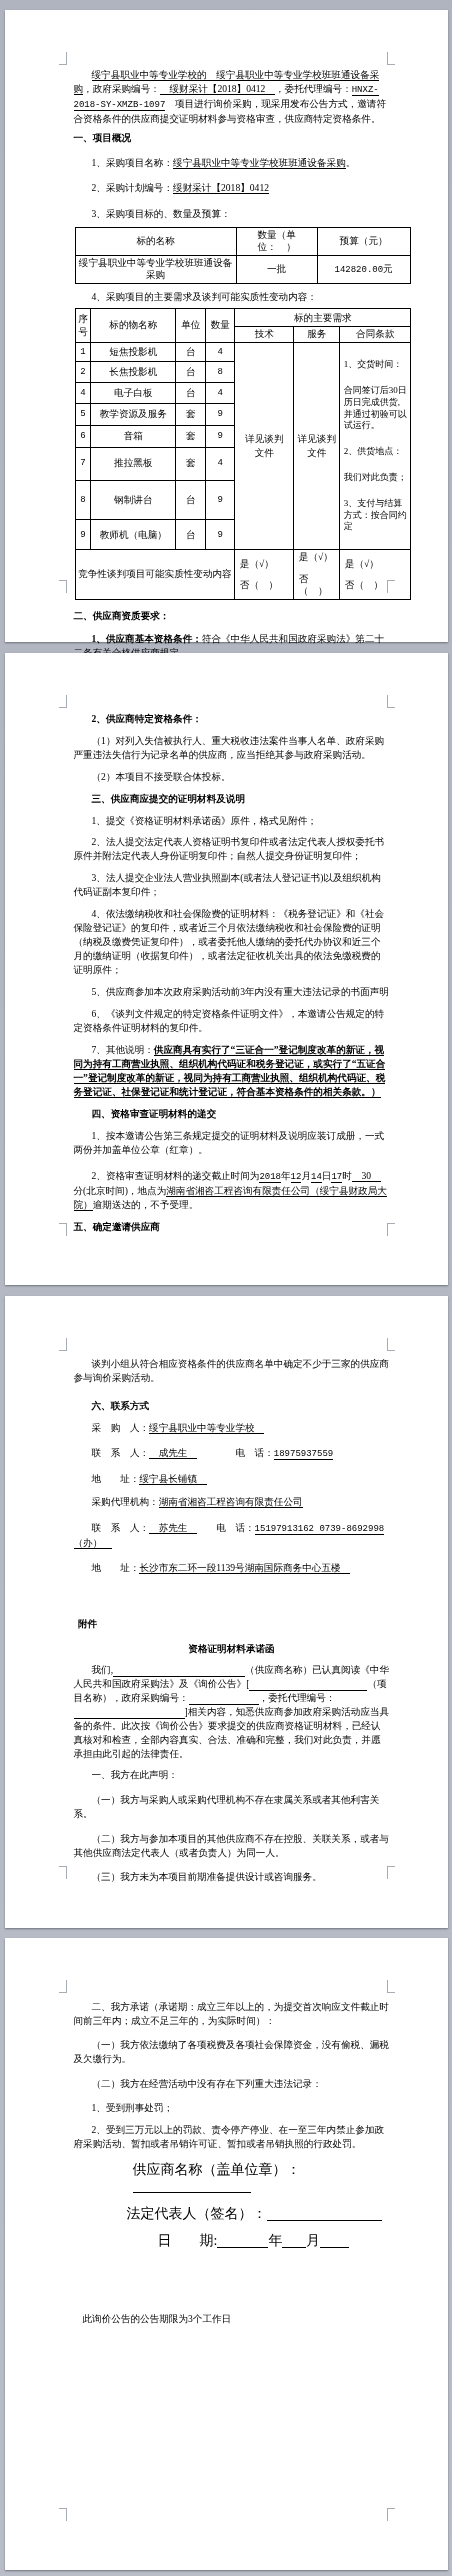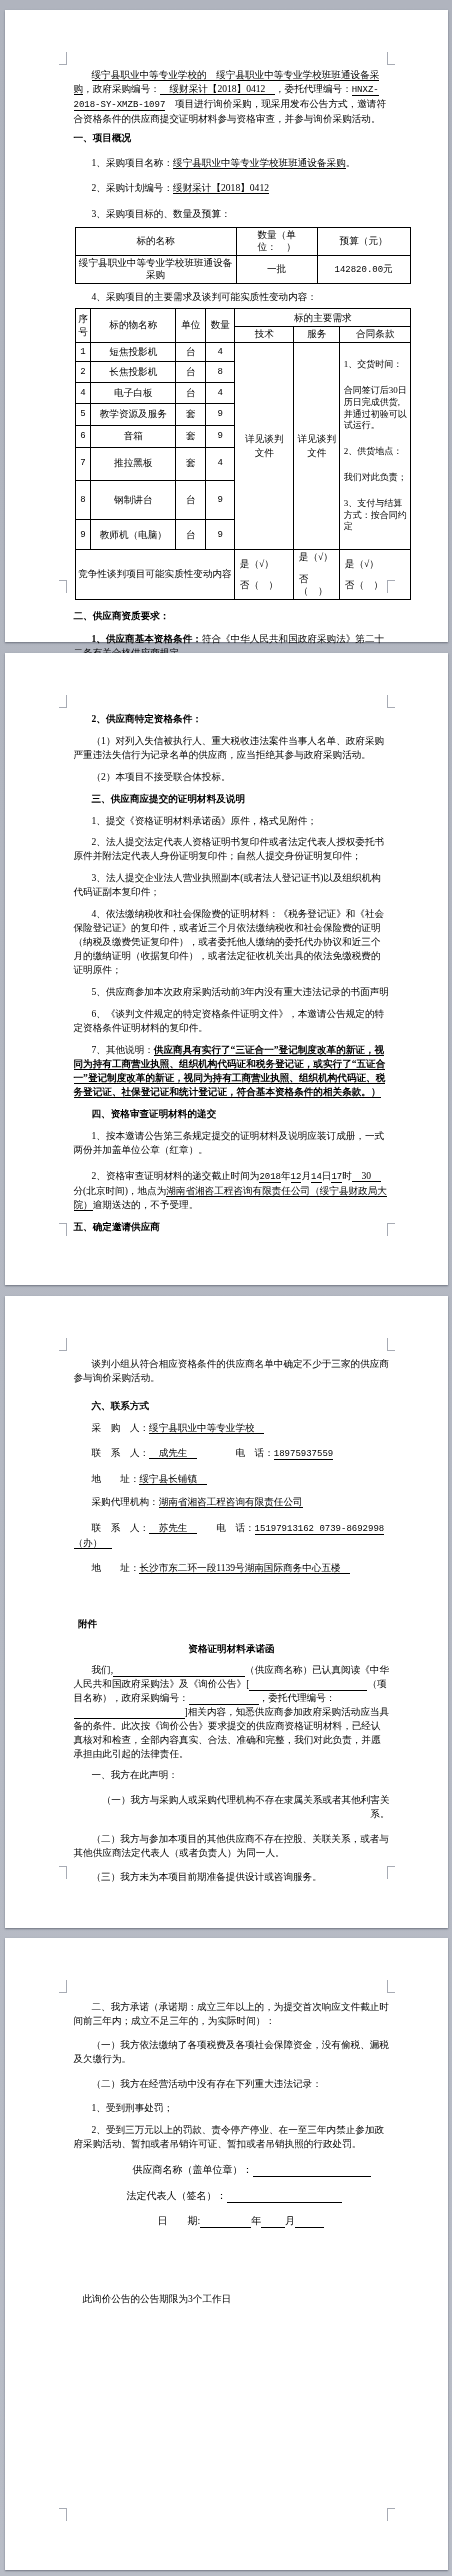--- a/index.html
+++ b/index.html
@@ -35,32 +35,32 @@
   table{border-width:1.1px;}
   td,th{padding:1.1px 2.2px;text-align:center;vertical-align:middle;font-size:9.6px;line-height:12.4px;font-weight:normal;overflow:hidden;}
   .tbl1{width:336px;}
   .tbl2{width:336px;}
   .contract-cell{text-align:left;vertical-align:middle;font-size:9px;line-height:11.8px;padding:2.2px 3.4px;}
   .contract-cell .cl{margin:14px 0;}
   .see-cell{vertical-align:middle;}
   .see-cell .sl{line-height:14.6px;}
   .yn-cell{text-align:left;vertical-align:middle;padding-left:4.5px;}
   .yn-cell .yn1{margin-bottom:9px;}
-  .sig{margin:0;font-size:10px;line-height:14px;}
+  .sig{margin:0;font-size:14px;line-height:14px;}
 </style>
 </head>
 <body>
 
 <div class="page pg1">
   <div class="cm tl"></div>
   <div class="cm tr"></div>
   <div class="cm bl2"></div>
   <div class="cm br"></div>
   <div class="content" style="padding-top:58px;">
-    <p class="t ind"><span class="u">绥宁县职业中等专业学校的</span><span class="u">　绥宁县职业中等专业学校班班通设备采购</span><span>，政府采购编号：</span><span class="u">　绥财采计【2018】0412　</span><span>，委托代理编号：</span><span class="u num">HNXZ-2018-SY-XMZB-1097</span><span>　项目进行询价采购，现采用发布公告方式，邀请符合资格条件的供应商提交证明材料参与资格审查，并参与询价采购活动。</span></p>
+    <p class="t ind"><span class="u">绥宁县职业中等专业学校的</span><span class="u">　绥宁县职业中等专业学校班班通设备采购</span><span>，政府采购编号：</span><span class="u">　绥财采计【2018】0412　</span><span>，委托代理编号：</span><span class="u num">HNXZ-2018-SY-XMZB-1097</span><span>　项目进行询价采购，现采用发布公告方式，邀请符合资格条件的供应商提交证明材料参与资格审查，供应商特定资格条件。</span></p>
 
     <p class="t hb" style="margin-top:5px;">一、项目概况</p>
 
     <p class="t ind" style="margin-top:11.2px;"><span>1、采购项目名称：</span><span class="u">绥宁县职业中等专业学校班班通设备采购</span><span>。</span></p>
 
     <p class="t ind" style="margin-top:11.2px;"><span>2、采购计划编号：</span><span class="u">绥财采计【2018】0412</span></p>
 
     <p class="t ind" style="margin-top:11.2px;">3、采购项目标的、数量及预算：</p>
 
     <table class="tbl1" style="margin-top:6.2px;">
@@ -229,21 +229,21 @@
     <p class="t ind" style="margin-top:8px;"><span>采　购　人：</span><span class="u">绥宁县职业中等专业学校　</span></p>
     <p class="t ind" style="margin-top:11.2px;"><span>联　系　人：</span><span class="u">　成先生　</span><span>　　　　</span><span>电　话：</span><span class="u num">18975937559</span></p>
     <p class="t ind" style="margin-top:11.2px;"><span>地　　址：</span><span class="u">绥宁县长铺镇　</span></p>
     <p class="t ind" style="margin-top:9px;"><span>采购代理机构：</span><span class="u">湖南省湘咨工程咨询有限责任公司</span></p>
     <p class="t ind" style="margin-top:11.2px;"><span>联　系　人：</span><span class="u">　苏先生　</span><span>　　</span><span>电　话：</span><span class="u num">15197913162  0739-8692998</span><span class="u">（办）　</span></p>
     <p class="t ind" style="margin-top:11.2px;"><span>地　　址：</span><span class="u">长沙市东二环一段1139号湖南国际商务中心五楼　</span></p>
     <p class="t hb" style="margin-top:42px;text-indent:4.5px;">附件</p>
     <p class="t hb" style="margin-top:11.2px;text-align:center;">资格证明材料承诺函</p>
     <p class="t ind" style="margin-top:6.7px;"><span>我们,</span><span class="bl w235"></span><span>（供应商名称）已认真阅读《中华人民共和国政府采购法》及《询价公告》[</span><span class="bl w210"></span><span>（项目名称），政府采购编号：</span><span class="bl w125"></span><span>，委托代理编号：</span><span class="bl w197"></span><span>]相关内容，知悉供应商参加政府采购活动应当具备的条件。此次按《询价公告》要求提交的供应商资格证明材料，已经认真核对和检查，全部内容真实、合法、准确和完整，我们对此负责，并愿承担由此引起的法律责任。</span></p>
     <p class="t ind" style="margin-top:7.3px;">一、我方在此声明：</p>
-    <p class="t ind" style="margin-top:11.2px;text-align:right;">（一）我方与采购人或采购代理机构不存在隶属关系或者其他利害关系。</p>
+    <p class="t ind" style="margin-top:11.2px;">（一）我方与采购人或采购代理机构不存在隶属关系或者其他利害关系。</p>
     <p class="t ind" style="margin-top:11.2px;">（二）我方与参加本项目的其他供应商不存在控股、关联关系，或者与其他供应商法定代表人（或者负责人）为同一人。</p>
     <p class="t ind" style="margin-top:9.6px;">（三）我方未为本项目前期准备提供设计或咨询服务。</p>
   </div>
 </div>
 
 <div class="page pg4">
   <div class="cm tl"></div>
   <div class="cm tr"></div>
   <div class="cm bl2"></div>
   <div class="cm br"></div>

